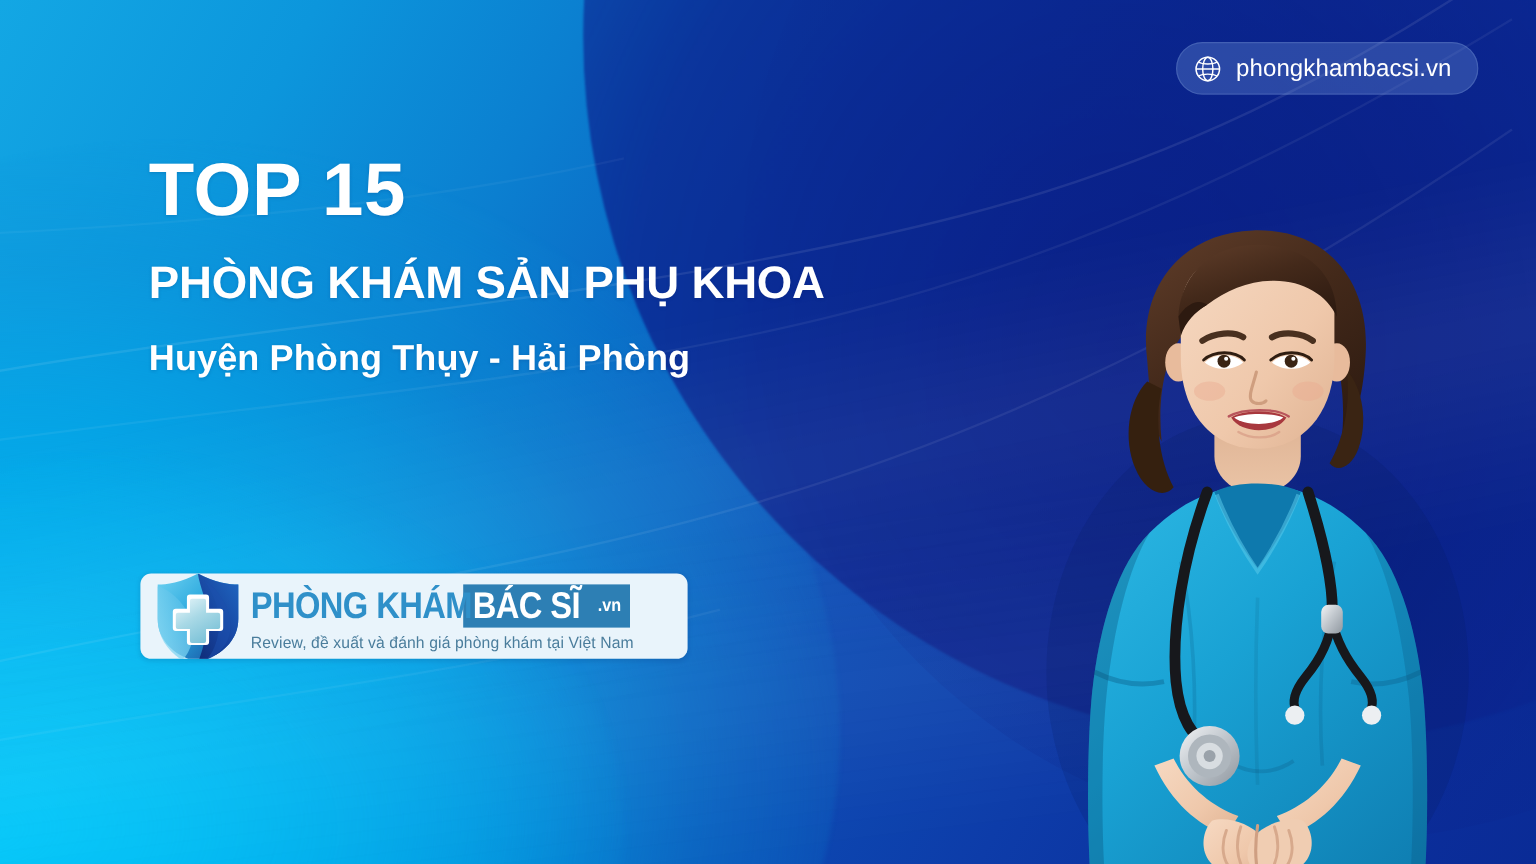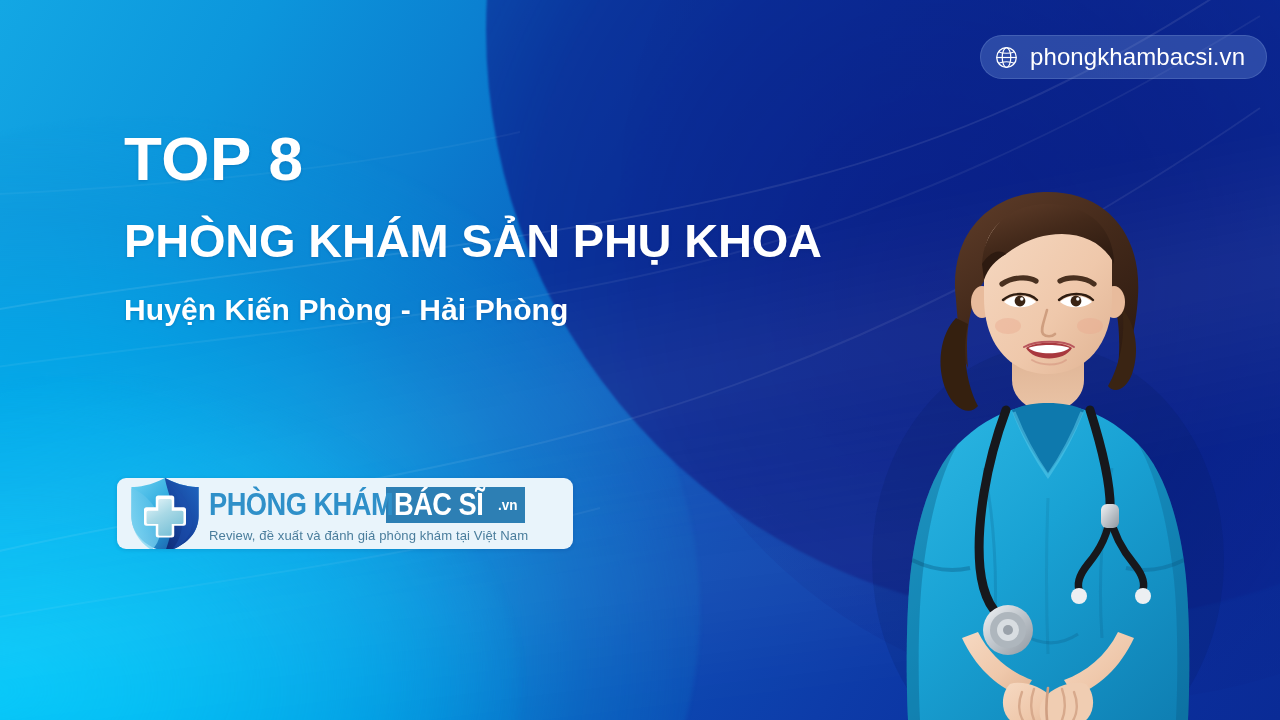--- a/index.html
+++ b/index.html
@@ -131,39 +131,39 @@
     display: flex;
     align-items: center;
     gap: 11px;
     border-radius: 22px;
     background: rgba(128,168,232,0.28);
     box-shadow: inset 0 0 0 1px rgba(180,205,245,0.18);
   }
   .url-pill .globe { width: 25px; height: 25px; display: block; flex: none; }
   .url-pill .txt {
     color: #ffffff;
-    font-size: 24px;
+    font-size: 20px;
     letter-spacing: 0.1px;
     white-space: nowrap;
   }
 
   
   .copy { position: absolute; left: 124px; top: 128px; }
   .t-top {
     color: #ffffff;
     font-size: 62px;
     font-weight: 700;
     letter-spacing: 0.5px;
     line-height: 1;
     margin: 0 0 24px 0;
     text-shadow: 0 1px 3px rgba(0,30,90,0.18);
   }
   .t-l1, .t-l2 {
     color: #ffffff;
-    font-size: 47px;
+    font-size: 38px;
     font-weight: 700;
     letter-spacing: -0.2px;
     line-height: 1.17;
     margin: 0;
     white-space: nowrap;
     text-shadow: 0 1px 3px rgba(0,30,90,0.18);
   }
   .t-sub {
     color: #ffffff;
     font-size: 30px;
@@ -278,23 +278,23 @@
       <circle cx="12" cy="12" r="9.4" fill="none" stroke="#ffffff" stroke-width="1.25"></circle>
       <ellipse cx="12" cy="12" rx="4.1" ry="9.4" fill="none" stroke="#ffffff" stroke-width="1.15"></ellipse>
       <line x1="2.6" y1="12" x2="21.4" y2="12" stroke="#ffffff" stroke-width="1.15"></line>
       <path d="M4.5 6.4 C 8 8.5, 16 8.5, 19.5 6.4" fill="none" stroke="#ffffff" stroke-width="1.05"></path>
       <path d="M4.5 17.6 C 8 15.5, 16 15.5, 19.5 17.6" fill="none" stroke="#ffffff" stroke-width="1.05"></path>
     </svg>
     <span class="txt">phongkhambacsi.vn</span>
   </div>
 
   <div class="copy">
-    <div class="t-top">TOP 8</div>
+    <div class="t-top">TOP 15</div>
     <div class="t-l1">PHÒNG KHÁM SẢN PHỤ KHOA</div>
-    <div class="t-sub">Huyện Kiến Phòng - Hải Phòng</div>
+    <div class="t-sub">Huyện Phòng Thụy - Hải Phòng</div>
   </div>
 
   <div class="logo-card">
     <svg class="logo-shield" viewBox="0 0 100 100">
       <defs>
         <linearGradient id="shA" x1="0" y1="0" x2="1" y2="1">
           <stop offset="0%" stop-color="#6fd3f2"></stop>
           <stop offset="45%" stop-color="#2aa7dd"></stop>
           <stop offset="100%" stop-color="#123a92"></stop>
         </linearGradient>

